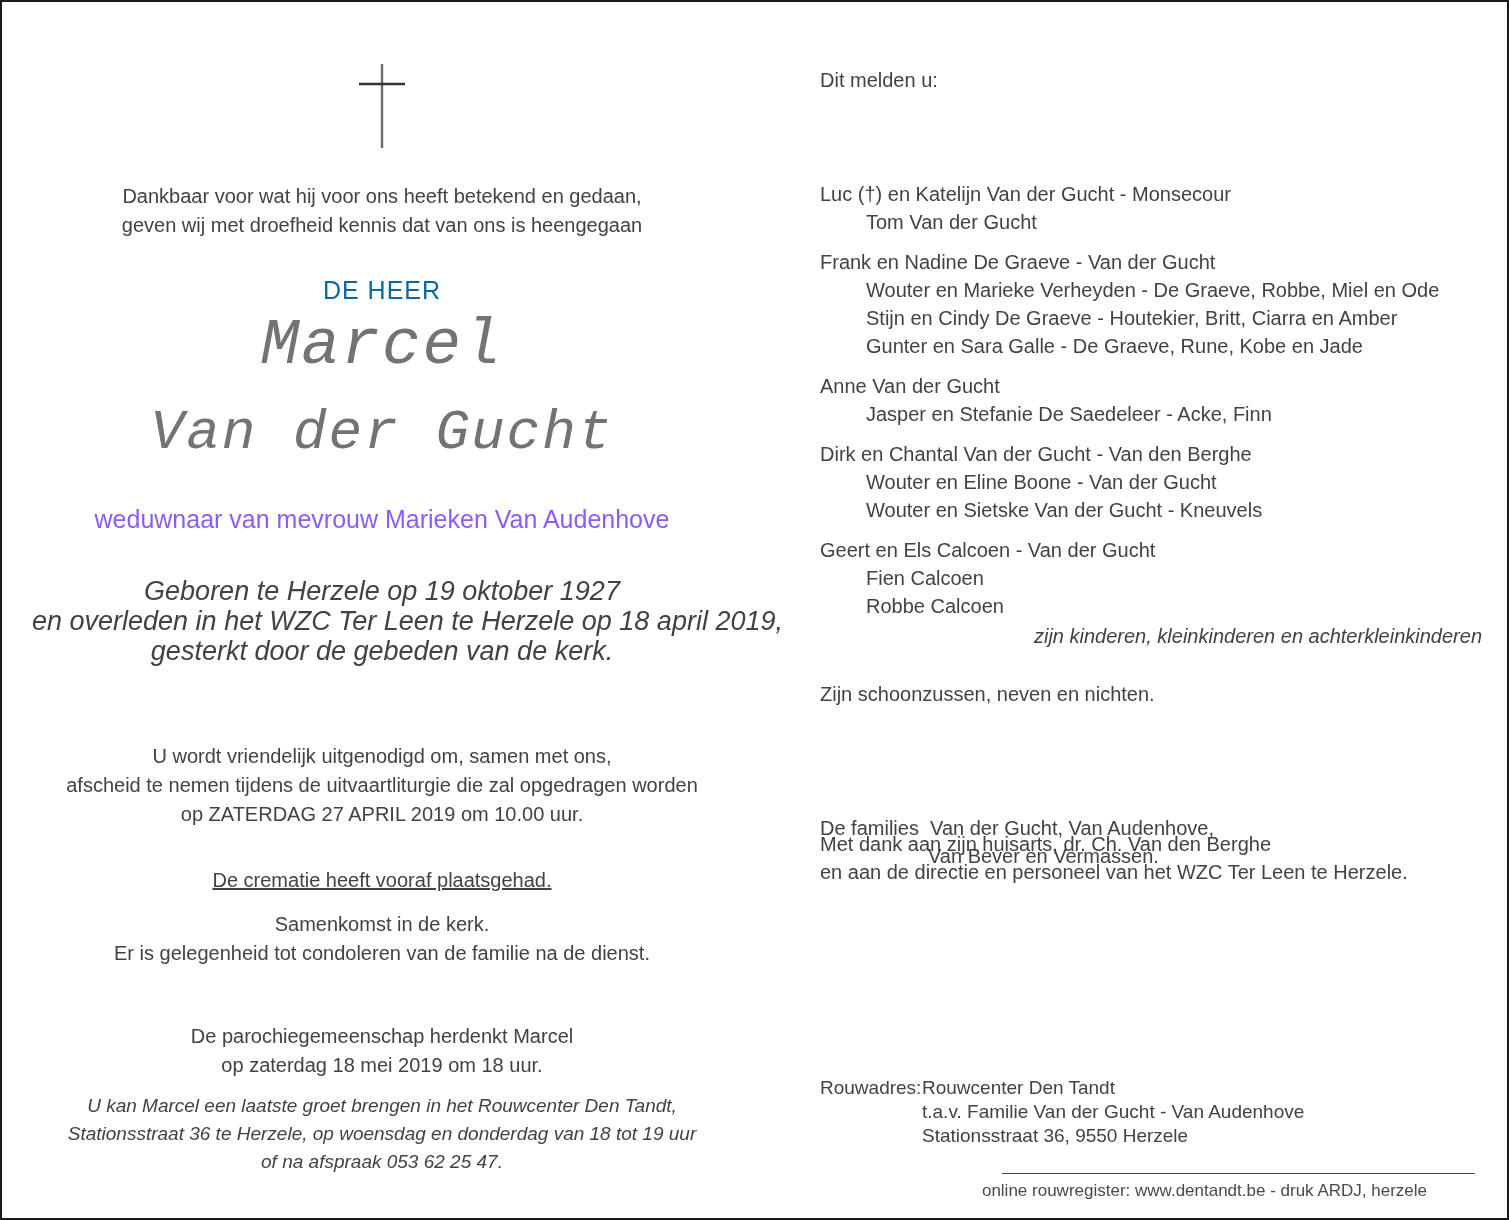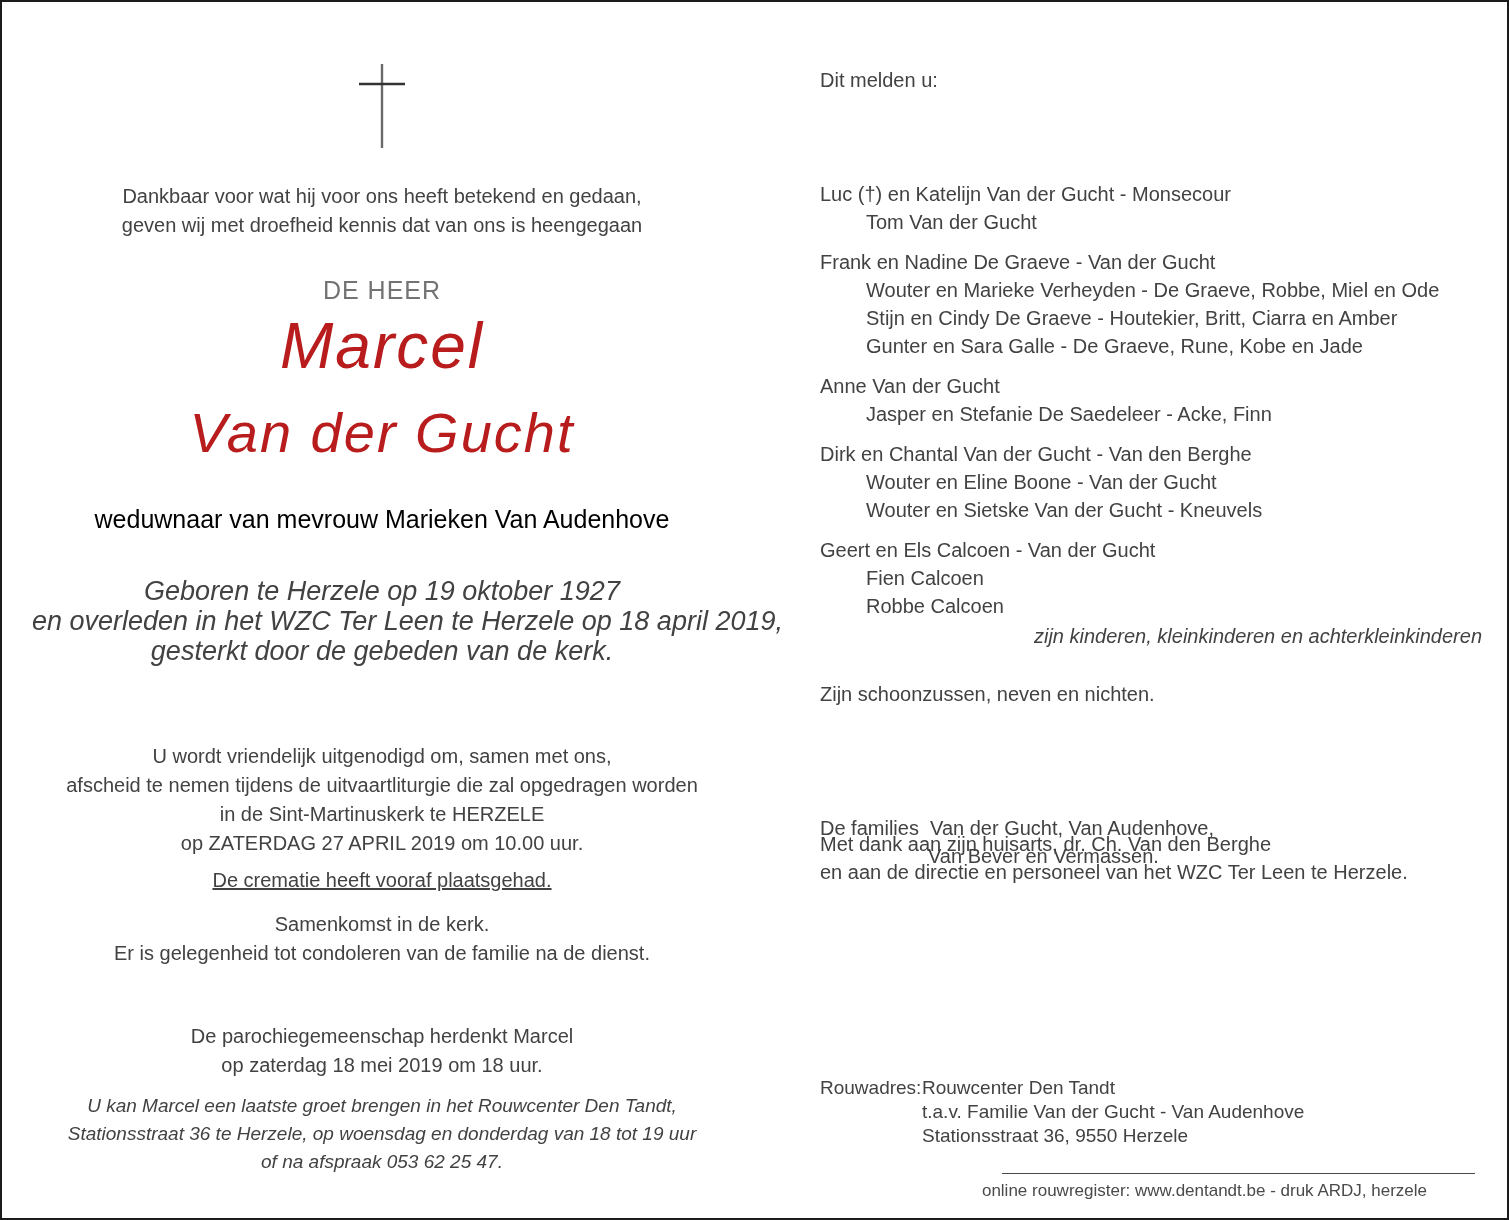--- a/index.html
+++ b/index.html
@@ -12,29 +12,29 @@
     font-family:"Liberation Sans", sans-serif;
     color:#424242;
     overflow:hidden;
   }
   .lc{position:absolute;left:30px;width:700px;text-align:center;}
   .rc{position:absolute;left:818px;width:662px;text-align:left;}
   .line{white-space:pre;}
   .body-l{font-size:20px;line-height:29px;}
   .body-r{font-size:20px;line-height:28px;}
   .ital{font-style:italic;}
-  .honorific{font-size:25px;letter-spacing:1px;color:#737373;}
+  .honorific{font-size:25px;letter-spacing:1px;color:#0369a1;}
   .script-name{
-    font-family:Liberation Sans, sans-serif;
+    font-family:Liberation Mono, monospace;
     font-style:italic;
-    color:#b91c1c;
+    color:#737373;
   }
   .first-name{font-size:64px;line-height:88px;letter-spacing:2px;}
   .last-name{font-size:56px;line-height:78px;letter-spacing:2px;}
-  .relation{font-size:25px;color:#000000;}
+  .relation{font-size:25px;color:#8b5cf6;}
   .life{font-size:27px;line-height:30px;margin-top:23px;}
   .visit{font-size:19px;line-height:28px;}
   .ind{padding-left:46px;}
   .ind2{padding-left:108px;}
   .desc-note{text-align:right;padding-right:32px;}
   .addr{display:flex;font-size:19px;line-height:24px;}
   .addr-label{width:102px;flex:none;}
   .footer-rule{position:absolute;left:1000px;top:1171px;width:473px;height:0;border-top:1px solid #4a4a4a;}
   .footer-note{position:absolute;left:770px;top:1179px;width:655px;text-align:right;font-size:17px;color:#4a4a4a;}
   .cross-wrap{position:absolute;left:30px;top:60px;width:700px;display:flex;justify-content:center;}
@@ -74,21 +74,20 @@
 
   <div class="lc life ital" style="top:551px;">
     <div class="line">Geboren te Herzele op 19 oktober 1927</div>
     <div class="line">en overleden in het WZC Ter Leen te Herzele op 18 april 2019,</div>
     <div class="line">gesterkt door de gebeden van de kerk.</div>
   </div>
 
   <div class="lc body-l" style="top:740px;">
     <div class="line">U wordt vriendelijk uitgenodigd om, samen met ons,</div>
     <div class="line">afscheid te nemen tijdens de uitvaartliturgie die zal opgedragen worden</div>
-    <div class="line">in de Sint-Martinuskerk te HERZELE</div>
     <div class="line">op ZATERDAG 27 APRIL 2019 om 10.00 uur.</div>
   </div>
 
   <div class="lc body-l" style="top:864px;text-decoration:underline;">
     <span class="line">De crematie heeft vooraf plaatsgehad.</span>
   </div>
 
   <div class="lc body-l" style="top:908px;">
     <div class="line">Samenkomst in de kerk.</div>
     <div class="line">Er is gelegenheid tot condoleren van de familie na de dienst.</div>

